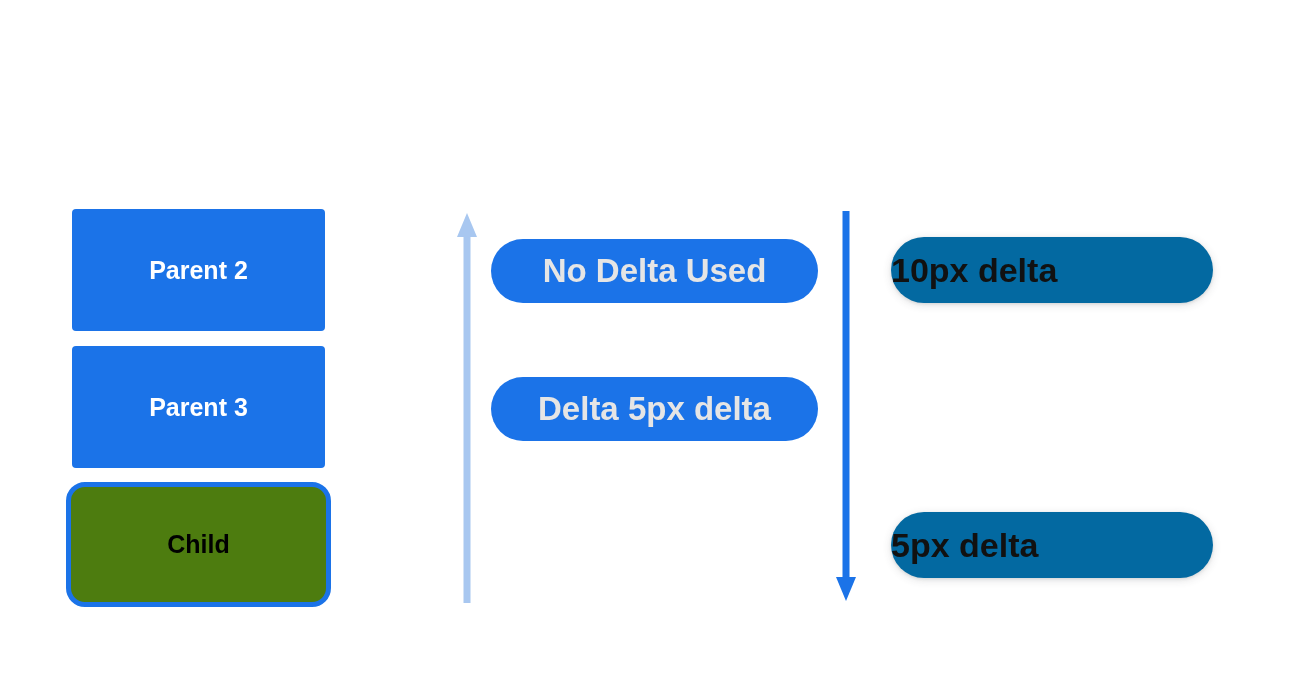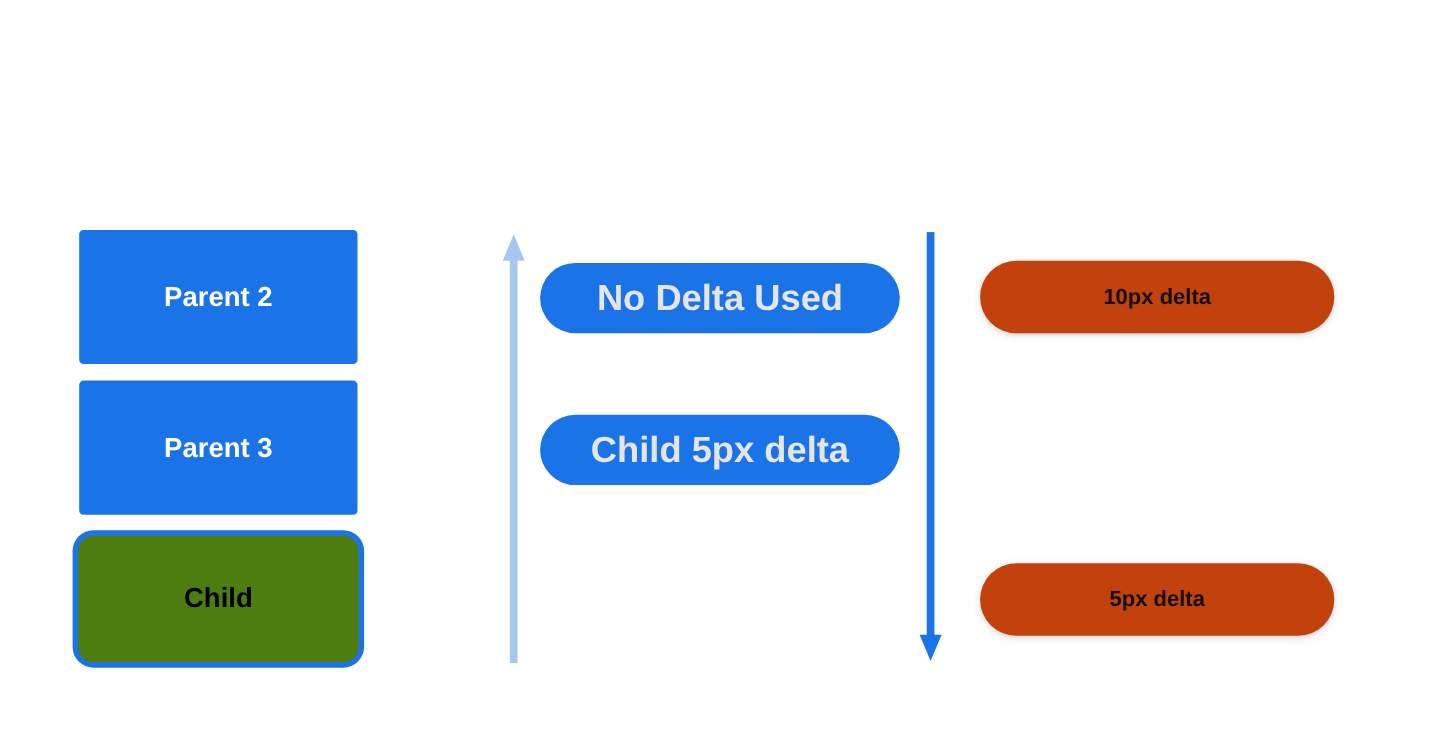--- a/index.html
+++ b/index.html
@@ -95,27 +95,26 @@
   }
   #pill-no-delta   { top: 239px; }
   #pill-used-delta { top: 377px; }
 
   
   .value-pill {
     position: absolute;
     left: 891px;
     width: 322px;
     height: 66px;
-    background: #c2410c;
+    background: #0369a1;
     border-radius: 33px;
     display: flex;
     align-items: center;
-    justify-content: center;
     color: #111111;
-    font-size: 20px;
+    font-size: 34px;
     font-weight: bold;
     box-sizing: border-box;
     box-shadow: 0 2px 8px rgba(60,64,67,0.16),
                 0 1px 3px rgba(60,64,67,0.12);
   }
   #pill-10px { top: 237px; }
   #pill-5px  { top: 512px; }
 </style>
 </head>
 <body>
@@ -143,21 +142,21 @@
   <svg class="arrow" id="arrow-down" viewBox="0 0 24 392">
     <rect x="8.5" y="0" width="7" height="368" fill="#1b73e8"></rect>
     <polygon points="12,390 22,366 2,366" fill="#1b73e8"></polygon>
   </svg>
 
   <div class="delta-pill" id="pill-no-delta">
     <span>No Delta Used</span>
   </div>
 
   <div class="delta-pill" id="pill-used-delta">
-    <span>Child 5px delta</span>
+    <span>Delta 5px delta</span>
   </div>
 
   <div class="value-pill" id="pill-10px">
     <span>10px delta</span>
   </div>
 
   <div class="value-pill" id="pill-5px">
     <span>5px delta</span>
   </div>
 

